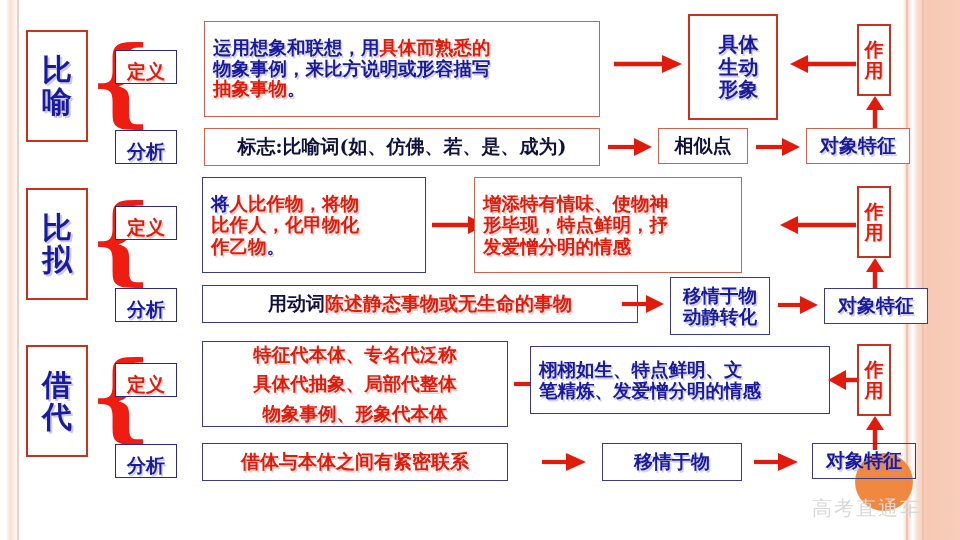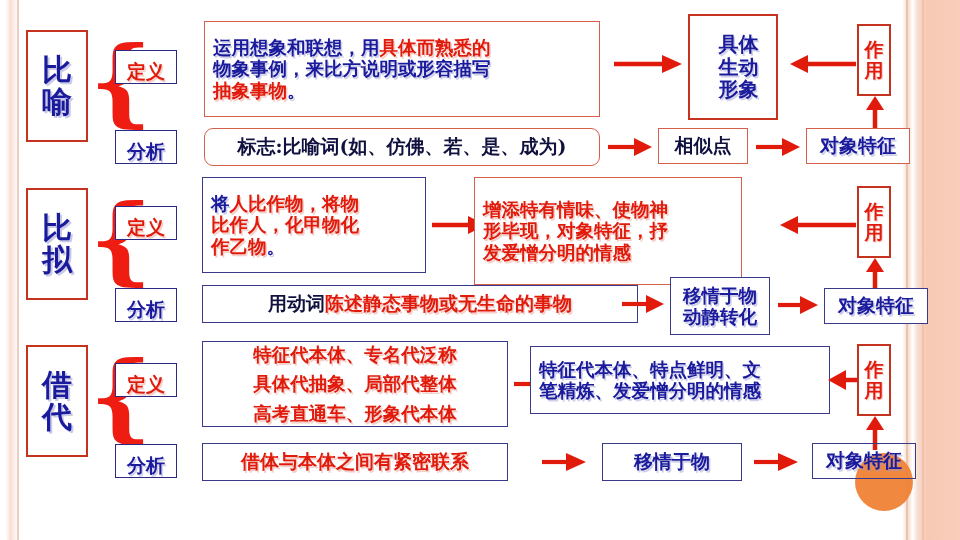--- a/index.html
+++ b/index.html
@@ -93,26 +93,26 @@
   </div>
   <div class="box bd-navy lbl" style="left:115px;top:130px;">
     <span class="t-blue heavy shadow-b">分析</span>
   </div>
 
   <div class="box bd-red-thin content c18" style="left:204px;top:21px;width:396px;height:96px;flex-direction:column;align-items:flex-start;justify-content:center;padding-left:8px;">
     <div class="multiline" style="white-space:nowrap;">
       <span class="t-blue shadow-b">运用想象和联想，用</span><span class="t-red shadow-r">具体而熟悉的</span>
     </div>
     <div class="multiline t-blue shadow-b" style="white-space:nowrap;">物象事例，来比方说明或形容描写</div>
-    <div class="multiline" style="white-space:nowrap;">
+    <div class="multiline" style="white-space:nowrap;font-family:Liberation Mono, monospace;">
       <span class="t-red shadow-r">抽象事物</span><span class="t-blue shadow-b">。</span>
     </div>
   </div>
 
-  <div class="box bd-red-thin content c19 t-dark" style="left:204px;top:128px;width:396px;height:38px;font-family:'DejaVu Serif','Liberation Serif',serif;border-radius:9px;">
+  <div class="box bd-red-thin content c19 t-dark" style="left:204px;top:128px;width:396px;height:38px;font-family:'DejaVu Serif','Liberation Serif',serif;">
     <span class="ctr">标志:比喻词(如、仿佛、若、是、成为)</span>
   </div>
 
   <svg class="arw" style="left:612px;top:52px;" width="72" height="24" viewBox="0 0 72 24">
     <line x1="2" y1="12" x2="54" y2="12" stroke="#e11b0c" stroke-width="4.5"></line>
     <polygon points="50,3 70,12 50,21" fill="#e11b0c"></polygon>
   </svg>
 
   <div class="box bd-red content c20" style="left:688px;top:14px;width:90px;height:106px;flex-direction:column;">
     <span class="t-blue shadow-b">具体</span>
@@ -174,23 +174,23 @@
     <div class="multiline" style="white-space:nowrap;">
       <span class="t-red shadow-r">作乙物</span><span class="t-blue shadow-b">。</span>
     </div>
   </div>
 
   <svg class="arw" style="left:430px;top:213px;" width="58" height="24" viewBox="0 0 58 24">
     <line x1="2" y1="12" x2="42" y2="12" stroke="#e11b0c" stroke-width="4.5"></line>
     <polygon points="38,3 56,12 38,21" fill="#e11b0c"></polygon>
   </svg>
 
-  <div class="box bd-red-thin content c18" style="left:474px;top:177px;width:268px;height:108px;flex-direction:column;align-items:flex-start;justify-content:center;padding-left:8px;">
+  <div class="box bd-red-thin content c18" style="left:474px;top:177px;width:268px;height:96px;flex-direction:column;align-items:flex-start;justify-content:center;padding-left:8px;">
     <div class="multiline t-red shadow-r" style="white-space:nowrap;">增添特有情味、使物神</div>
-    <div class="multiline t-red shadow-r" style="white-space:nowrap;">形毕现，对象特征，抒</div>
+    <div class="multiline t-red shadow-r" style="white-space:nowrap;">形毕现，特点鲜明，抒</div>
     <div class="multiline t-red shadow-r" style="white-space:nowrap;">发爱憎分明的情感</div>
   </div>
 
   <svg class="arw" style="left:780px;top:213px;" width="78" height="24" viewBox="0 0 78 24">
     <line x1="16" y1="12" x2="76" y2="12" stroke="#e11b0c" stroke-width="4.5"></line>
     <polygon points="18,3 0,12 18,21" fill="#e11b0c"></polygon>
   </svg>
 
   <div class="box bd-red vert" style="left:857px;top:186px;width:34px;height:72px;">
     <span>作</span>
@@ -235,30 +235,30 @@
   <div class="box bd-navy lbl" style="left:115px;top:363px;">
     <span class="t-red heavy shadow-r">定义</span>
   </div>
   <div class="box bd-navy lbl" style="left:115px;top:444px;">
     <span class="t-blue heavy shadow-b">分析</span>
   </div>
 
   <div class="box bd-navy-thin content c18" style="left:202px;top:341px;width:306px;height:86px;flex-direction:column;align-items:center;justify-content:space-between;">
     <div class="ctr t-red shadow-r" style="white-space:nowrap;">特征代本体、专名代泛称</div>
     <div class="ctr t-red shadow-r" style="white-space:nowrap;">具体代抽象、局部代整体</div>
-    <div class="ctr t-red shadow-r" style="white-space:nowrap;">高考直通车、形象代本体</div>
+    <div class="ctr t-red shadow-r" style="white-space:nowrap;">物象事例、形象代本体</div>
   </div>
 
   <svg class="arw" style="left:512px;top:373px;" width="48" height="22" viewBox="0 0 48 22">
     <line x1="2" y1="11" x2="30" y2="11" stroke="#e11b0c" stroke-width="4.2"></line>
     <polygon points="26,2 46,11 26,20" fill="#e11b0c"></polygon>
   </svg>
 
   <div class="box bd-navy-thin content c18" style="left:530px;top:346px;width:300px;height:68px;flex-direction:column;align-items:flex-start;justify-content:center;padding-left:8px;">
-    <div class="multiline t-blue shadow-b" style="white-space:nowrap;">特征代本体、特点鲜明、文</div>
+    <div class="multiline t-blue shadow-b" style="white-space:nowrap;">栩栩如生、特点鲜明、文</div>
     <div class="multiline t-blue shadow-b" style="white-space:nowrap;">笔精炼、发爱憎分明的情感</div>
   </div>
 
   <svg class="arw" style="left:828px;top:368px;" width="42" height="24" viewBox="0 0 42 24">
     <line x1="16" y1="12" x2="40" y2="12" stroke="#e11b0c" stroke-width="4.5"></line>
     <polygon points="18,2 0,12 18,22" fill="#e11b0c"></polygon>
   </svg>
 
   <div class="box bd-red vert" style="left:857px;top:344px;width:34px;height:72px;">
     <span>作</span>
@@ -286,14 +286,15 @@
     <line x1="2" y1="11" x2="30" y2="11" stroke="#e11b0c" stroke-width="4.2"></line>
     <polygon points="26,2 46,11 26,20" fill="#e11b0c"></polygon>
   </svg>
 
   <div class="blob" style="left:855px;top:453px;width:58px;height:58px;"></div>
 
   <div class="box bd-navy-thin content c19" style="left:812px;top:443px;width:104px;height:36px;background:transparent;">
     <span class="t-blue shadow-b">对象特征</span>
   </div>
 
+  <div class="wm" style="left:812px;top:495px;">高考直通车</div>
 
 </div>
 
 </body></html>

